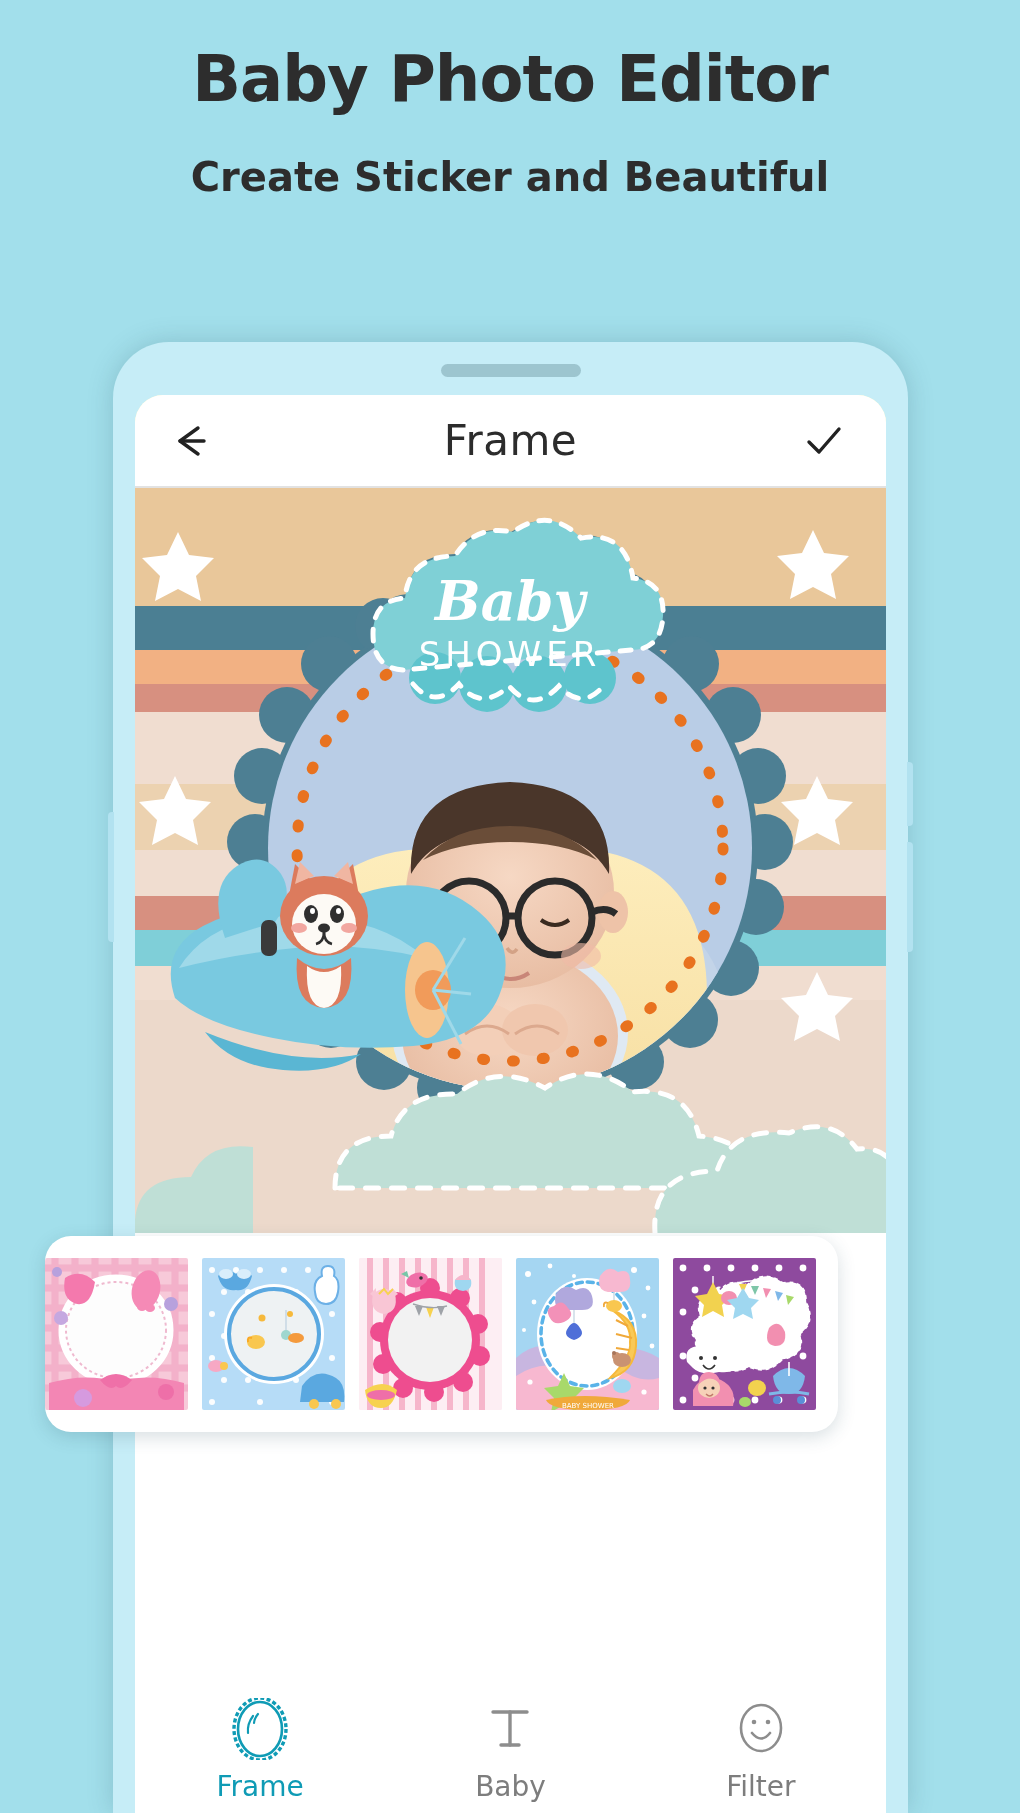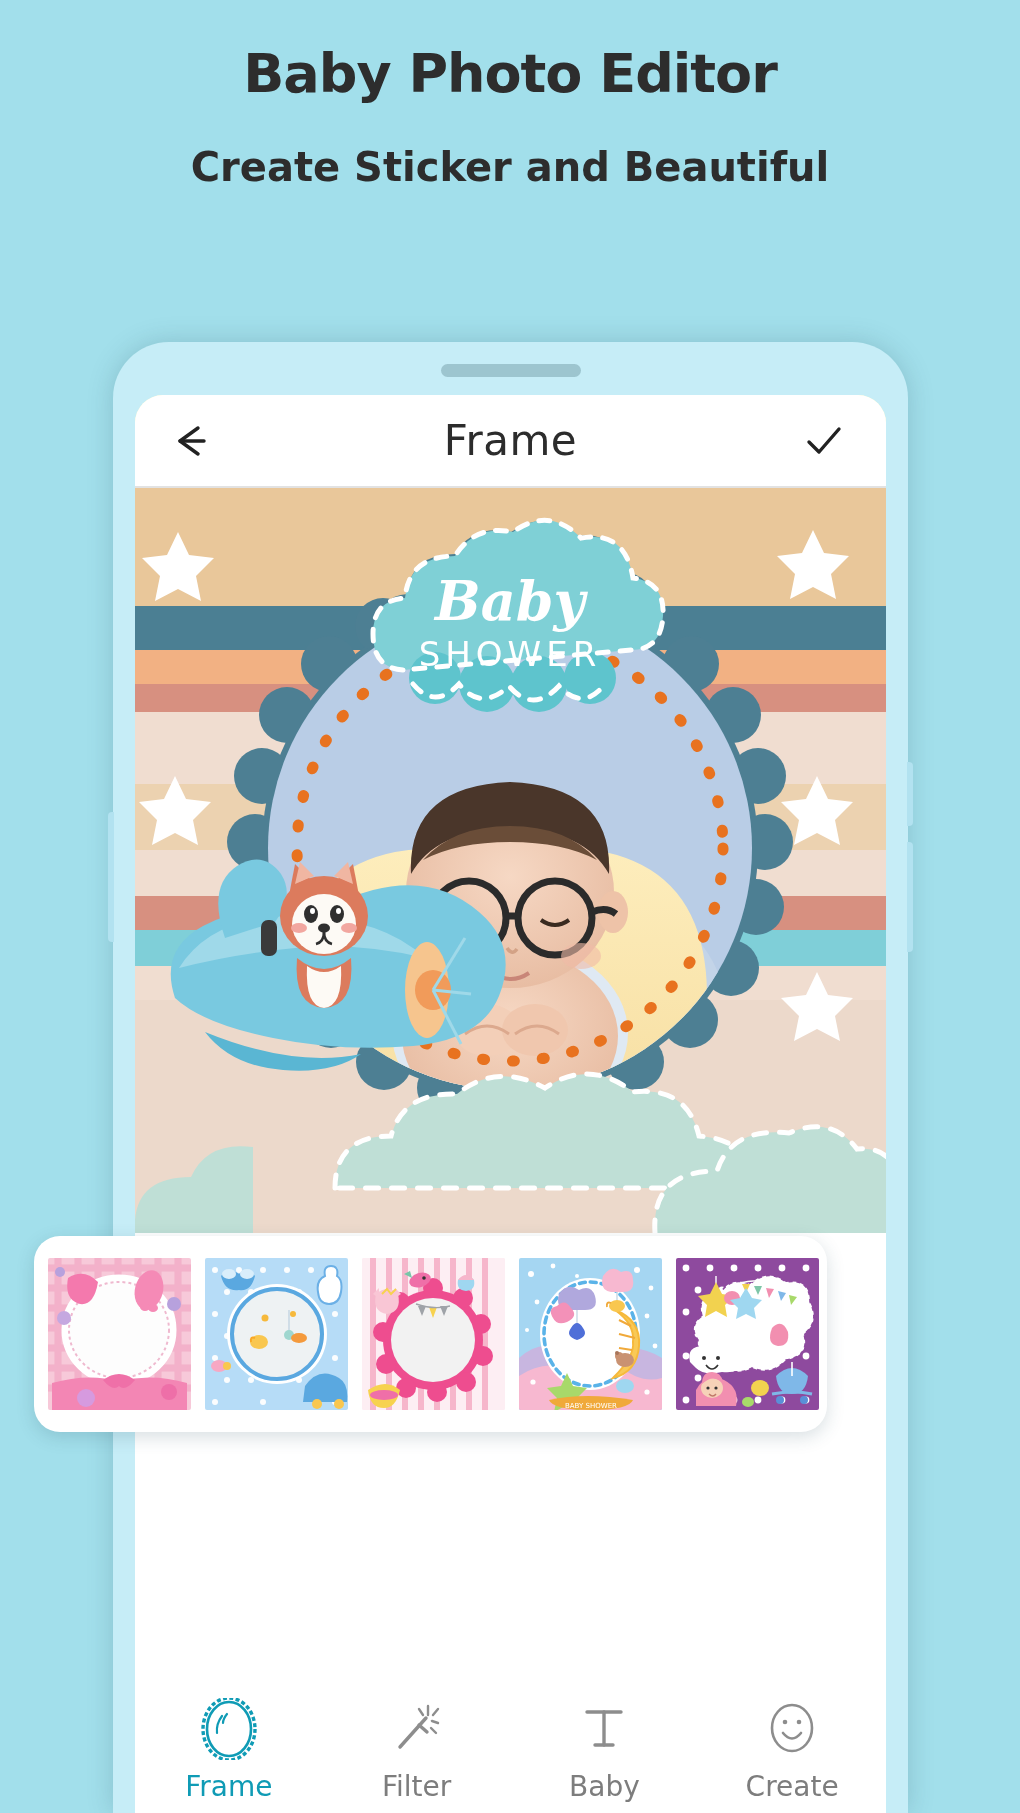--- a/index.html
+++ b/index.html
@@ -13,21 +13,21 @@
     position: relative;
   }
 
   
   .promo {
     position: absolute; top: 0; left: 0; width: 1020px;
     text-align: center;
     padding-top: 46px;
   }
   .promo-title {
-    font-size: 54px;
+    font-size: 64px;
     font-weight: 800;
     letter-spacing: -1px;
     color: #2d2d2d;
     line-height: 1.05;
     font-family: "DejaVu Sans", sans-serif;
   }
   .promo-sub {
     margin-top: 34px;
     font-size: 40px;
     font-weight: 700;
@@ -100,27 +100,27 @@
   .canvas {
     position: relative;
     height: 745px;
     overflow: hidden;
     background: #e9c79a;
   }
 
   
   .carousel-wrap {
     position: absolute;
-    left: 34px; top: 1236px;
+    left: 45px; top: 1236px;
     width: 793px; height: 196px;
     background: #fff;
     border-radius: 26px;
     box-shadow: 0 5px 18px rgba(40,80,95,.18);
     display: flex; align-items: center;
-    padding: 0 14px;
+    padding: 0 0;
     gap: 14px;
     z-index: 40;
     overflow: hidden;
   }
   .thumb {
     width: 143px; height: 152px;
     flex: 0 0 143px;
     border-radius: 2px;
     overflow: hidden;
     position: relative;
@@ -372,52 +372,38 @@
         <svg width="62" height="62" viewBox="0 0 62 62">
           <ellipse cx="31" cy="31" rx="22" ry="27" fill="none" stroke="#0f9bb5" stroke-width="2.6"></ellipse>
           <ellipse cx="31" cy="31" rx="26" ry="31" fill="none" stroke="#0f9bb5" stroke-width="3.4" stroke-dasharray="4 2.4"></ellipse>
           <path d="M24 18 q-6 8 -5 17" fill="none" stroke="#0f9bb5" stroke-width="2.2" stroke-linecap="round"></path>
           <path d="M29 16 q-4 5 -4 9" fill="none" stroke="#0f9bb5" stroke-width="2.2" stroke-linecap="round"></path>
         </svg>
         <span class="lbl">Frame</span>
       </div>
 
 
-      <div class="navitem">
-        <svg width="62" height="62" viewBox="0 0 62 62">
-          <line x1="14" y1="49" x2="40" y2="20" stroke="#8d8d8d" stroke-width="3.4" stroke-linecap="round"></line>
-          <line x1="33" y1="27" x2="41" y2="34" stroke="#8d8d8d" stroke-width="3.4" stroke-linecap="round"></line>
-          <g stroke="#8d8d8d" stroke-width="2.4" stroke-linecap="round">
-            <line x1="42" y1="8" x2="42" y2="17"></line>
-            <line x1="33" y1="11" x2="37" y2="17"></line>
-            <line x1="52" y1="11" x2="47" y2="17"></line>
-            <line x1="52" y1="25" x2="46" y2="23"></line>
-            <line x1="50" y1="35" x2="45" y2="30"></line>
-          </g>
-        </svg>
-        <span class="lbl">Filter</span>
-      </div>
 
       <div class="navitem">
         <svg width="62" height="62" viewBox="0 0 62 62">
           <line x1="14" y1="14" x2="48" y2="14" stroke="#8d8d8d" stroke-width="3.4" stroke-linecap="round"></line>
           <line x1="31" y1="14" x2="31" y2="47" stroke="#8d8d8d" stroke-width="3.4" stroke-linecap="round"></line>
           <line x1="22" y1="47" x2="40" y2="47" stroke="#8d8d8d" stroke-width="3.4" stroke-linecap="round"></line>
         </svg>
         <span class="lbl">Baby</span>
       </div>
 
       <div class="navitem">
         <svg width="62" height="62" viewBox="0 0 62 62">
           <ellipse cx="31" cy="30" rx="20" ry="23" fill="none" stroke="#8d8d8d" stroke-width="2.6"></ellipse>
           <circle cx="24" cy="24" r="2.3" fill="#8d8d8d"></circle>
           <circle cx="38" cy="24" r="2.3" fill="#8d8d8d"></circle>
           <path d="M22 35 q9 11 18 0" fill="none" stroke="#8d8d8d" stroke-width="2.6" stroke-linecap="round"></path>
         </svg>
-        <span class="lbl">Create</span>
+        <span class="lbl">Filter</span>
       </div>
     </div>
   </div>
 </div>
 
 <div class="carousel-wrap">
 
   <div class="thumb">
     <svg width="143" height="152" viewBox="0 0 143 152">
       <rect width="143" height="152" fill="#f7c9d9"></rect>

